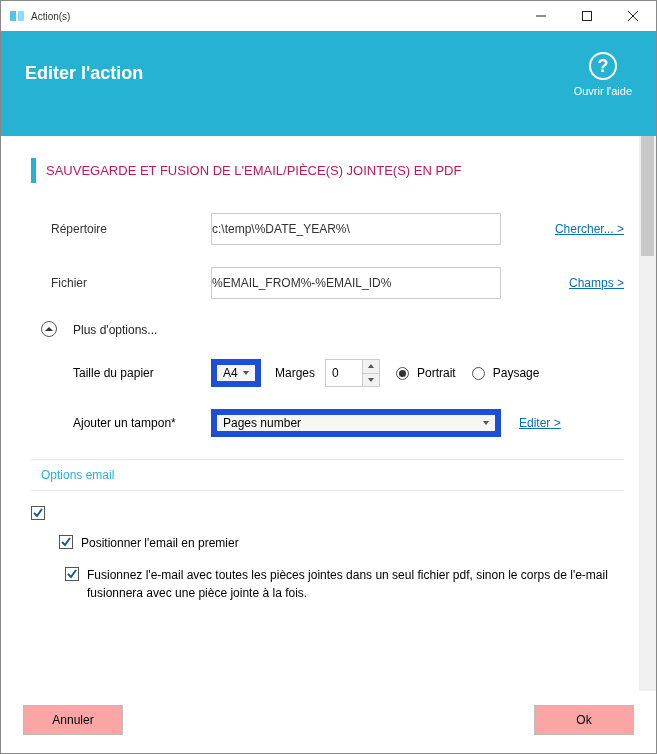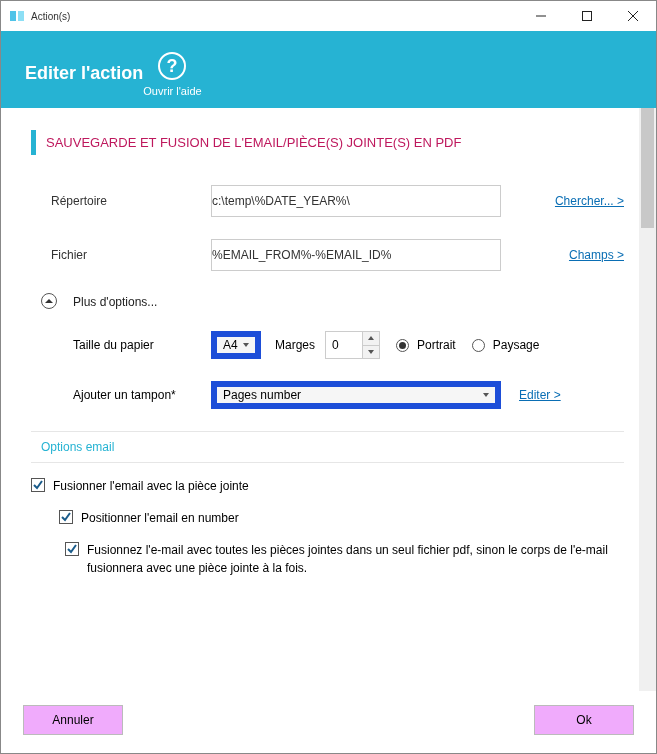--- a/index.html
+++ b/index.html
@@ -30,24 +30,24 @@
   width: 46px;
   height: 30px;
   display: flex;
   align-items: center;
   justify-content: center;
   color: #222;
 }
 .header-banner {
   background: #26b3d3;
   color: #fff;
-  padding: 20px 24px 10px;
+  padding: 20px 24px 38px;
   display: flex;
   align-items: flex-start;
-  justify-content: flex-start;
+  justify-content: space-between;
 }
 .header-banner h1 {
   font-size: 18px;
   font-weight: bold;
   margin-top: 12px;
 }
 .help-col {
   text-align: center;
   font-size: 11px;
   line-height: 1.2;
@@ -235,21 +235,21 @@
 .indent2 { margin-left: 34px; }
 .footer {
   padding: 14px 22px 18px;
   display: flex;
   justify-content: space-between;
 }
 .btn {
   min-width: 100px;
   height: 30px;
   border: 1px solid #bbb;
-  background: #f0abfc;
+  background: #fca5a5;
   cursor: pointer;
   font-size: 12px;
 }
 .vscrollbar {
   position: absolute;
   right: 0; top: 0;
   width: 17px;
   height: 100%;
   background: #f0f0f0;
 }
@@ -370,30 +370,29 @@
     </div>
 
     <div class="email-head">Options email</div>
 
     <div class="cb-row">
       <span class="cb">
         <svg width="12" height="12" viewBox="0 0 12 12">
             <polyline points="2,6 5,9 10,2" fill="none" stroke="#1a5b8a" stroke-width="2"></polyline>
           </svg>
       </span>
-      <span>Fusionner l'email avec la pièce jointe</span>
     </div>
 
     <div class="cb-row indent1">
       <span class="cb">
         <svg width="12" height="12" viewBox="0 0 12 12">
             <polyline points="2,6 5,9 10,2" fill="none" stroke="#1a5b8a" stroke-width="2"></polyline>
           </svg>
       </span>
-      <span>Positionner l'email en number</span>
+      <span>Positionner l'email en premier</span>
     </div>
 
     <div class="cb-row indent2">
       <span class="cb">
         <svg width="12" height="12" viewBox="0 0 12 12">
             <polyline points="2,6 5,9 10,2" fill="none" stroke="#1a5b8a" stroke-width="2"></polyline>
           </svg>
       </span>
       <span>Fusionnez l'e-mail avec toutes les pièces jointes dans un seul fichier pdf, sinon le corps de l'e-mail fusionnera avec une pièce jointe à la fois.</span>
     </div>

